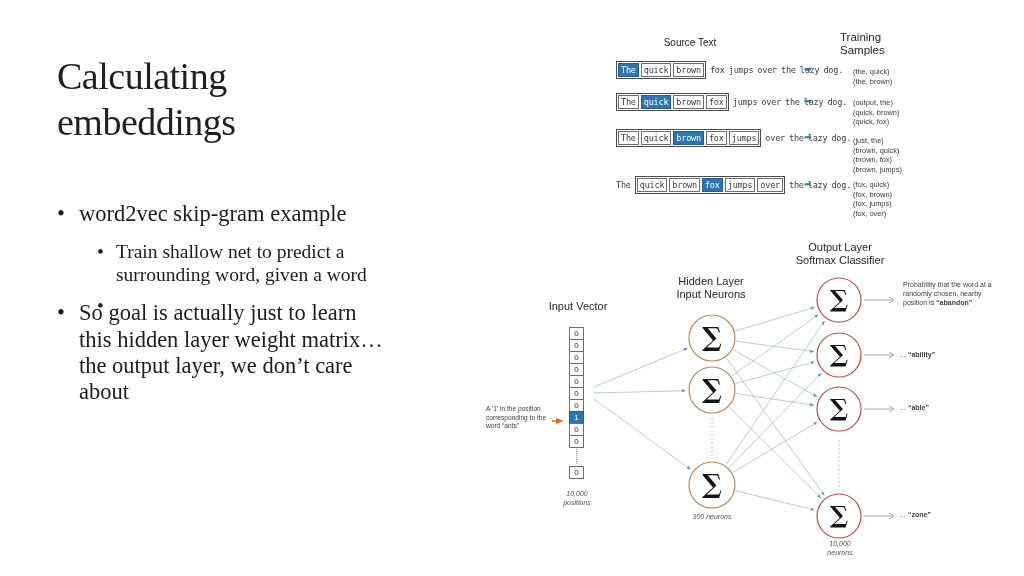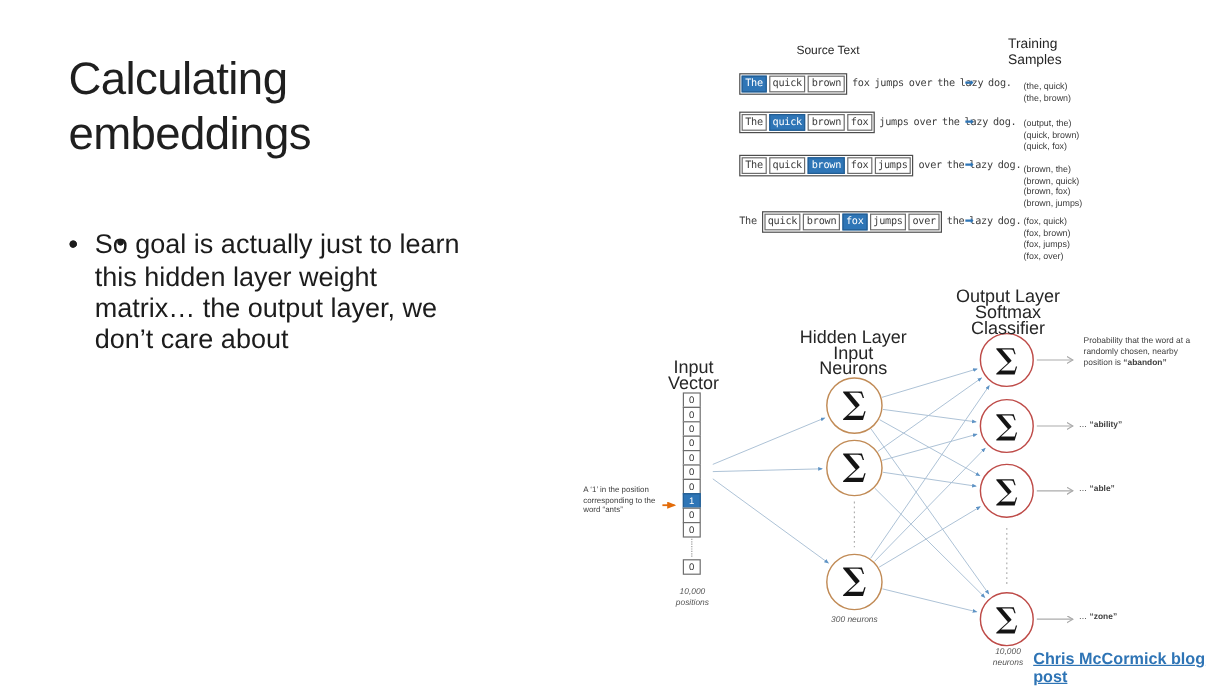--- a/index.html
+++ b/index.html
@@ -1,19 +1,19 @@
 <!DOCTYPE html>
 <html><head>
 <meta charset="utf-8">
 <style>
   html,body{margin:0;padding:0;background:#ffffff;}
   .slide{position:relative;width:1024px;height:576px;background:#ffffff;overflow:hidden;
          font-family:"Liberation Sans",sans-serif;color:#1c1c1c;}
   
-  .left-col{position:absolute;left:57px;top:44px;width:360px;}
+  .left-col{position:absolute;left:57px;top:54px;width:360px;font-family:Liberation Serif, serif;}
   .page-title{font-size:38px;line-height:1.2;font-weight:300;letter-spacing:-.5px;
               color:#1f1f1f;margin:0 0 56px 0;width:300px;}
   .bullet{position:relative;padding-left:22px;width:305px;font-size:22.5px;line-height:1.17;margin-bottom:12px;}
   .bullet .dot{position:absolute;left:0;top:0;}
   .sub-bullet{position:relative;margin-left:40px;padding-left:19px;width:282px;
               font-size:19.5px;line-height:1.2;margin-bottom:8px;}
   .sub-bullet .dot{position:absolute;left:0;top:0;}
   .sub-wrap{margin-bottom:14px;}
   
   .src-title{position:absolute;left:640px;top:37px;width:100px;text-align:center;
@@ -23,21 +23,21 @@
   .tok{font-family:"DejaVu Sans Mono","Liberation Mono",monospace;font-size:8.5px;
        letter-spacing:-.2px;color:#3d3d3d;white-space:nowrap;}
   .tok-group{display:inline-flex;gap:2px;border:1px solid #4d4d4d;padding:1px;background:#fff;}
   .tok-group .tok{border:1px solid #6e6e6e;padding:0 2px;line-height:12px;}
   .tok.hi{background:#2e75b6;border-color:#235d92;color:#ffffff;}
   .src-arrow{position:absolute;font-size:9px;color:#2e75b6;}
   .samples-block{position:absolute;left:841px;}
   .sample-line{font-size:7.4px;line-height:9.6px;color:#3a3a3a;padding-left:12px;}
   
   .net-svg{position:absolute;left:0;top:0;pointer-events:none;}
-  .net-label{position:absolute;text-align:center;font-size:15px;line-height:13px;color:#262626;}
+  .net-label{position:absolute;text-align:center;font-size:11px;line-height:13px;color:#262626;}
   .vec-col{position:absolute;left:569px;top:327px;width:16px;}
   .vec-box{width:13px;height:11px;border:1px solid #6e6e6e;margin-bottom:-1px;background:#fff;
            font-size:8px;line-height:11px;text-align:center;color:#333;}
   .vec-box.hi{background:#2e75b6;border-color:#235d92;color:#fff;}
   .vec-gap{height:15px;width:1px;margin:2px 0 2px 7px;border-left:1px dotted #9a9a9a;}
   .caption{position:absolute;font-style:italic;font-size:7px;line-height:9px;
            text-align:center;color:#555;}
   .sigma{position:absolute;transform:translate(-50%,-54%);font-family:"DejaVu Serif",serif;
          font-weight:700;color:#141414;}
   .annotation{position:absolute;left:486px;top:405px;width:74px;font-size:6.6px;line-height:8.7px;color:#404040;}
@@ -92,24 +92,26 @@
       <line x1="864" y1="355" x2="894" y2="355" stroke="#ababab" stroke-width="1" marker-end="url(#mg)"></line>
       <line x1="864" y1="409" x2="894" y2="409" stroke="#ababab" stroke-width="1" marker-end="url(#mg)"></line>
       <line x1="864" y1="516" x2="894" y2="516" stroke="#ababab" stroke-width="1" marker-end="url(#mg)"></line>
       <line x1="552" y1="421" x2="562" y2="421" stroke="#e36c0a" stroke-width="1.5" marker-end="url(#mo)"></line>
     </svg>
 
   <div class="left-col">
     <h1 class="page-title">Calculating embeddings</h1>
     <div class="bullet">
       <span class="dot">•</span>
+      <span>word2vec skip-gram example</span>
     </div>
     <div class="sub-wrap">
       <div class="sub-bullet">
         <span class="dot">•</span>
+        <span>Train shallow net to predict a surrounding word, given a word</span>
       </div>
       <div class="sub-bullet">
         <span class="dot">•</span>
       </div>
     </div>
     <div class="bullet">
       <span class="dot">•</span>
       <span>So goal is actually just to learn this hidden layer weight matrix… the output layer, we don’t care about</span>
     </div>
   </div>
@@ -170,21 +172,20 @@
   <div class="out-label" style="left:899px;top:351px;">
     <span>… </span><b>“ability”</b>
   </div>
   <div class="out-label" style="left:899px;top:404px;">
     <span>… </span><b>“able”</b>
   </div>
   <div class="out-label" style="left:899px;top:511px;">
     <span>… </span><b>“zone”</b>
   </div>
 
-  <a class="blog-link">Chris McCormick blog post</a>
 
 <div class="src-row" style="left: 586px; top: 61px;">
       <span class="tok-group">
         <span class="tok hi">The</span>
         <span class="tok">quick</span>
         <span class="tok">brown</span>
       </span>
       <span class="tok">fox</span>
       <span class="tok">jumps</span>
       <span class="tok">over</span>
@@ -224,21 +225,21 @@
         <span class="tok">fox</span>
         <span class="tok">jumps</span>
       </span>
       <span class="tok">over</span>
       <span class="tok">the</span>
       <span class="tok">lazy</span>
       <span class="tok">dog.</span>
     </div>
     <div class="src-arrow" style="left: 804px; top: 132px;">➡</div>
     <div class="samples-block" style="top: 136px;">
-      <div class="sample-line">(brown, the)</div>
+      <div class="sample-line">(just, the)</div>
       <div class="sample-line">(brown, quick)</div>
       <div class="sample-line">(brown, fox)</div>
       <div class="sample-line">(brown, jumps)</div>
     </div>
     <div class="src-row" style="left: 586px; top: 176px;">
       <span class="tok">The</span>
       <span class="tok-group">
         <span class="tok">quick</span>
         <span class="tok">brown</span>
         <span class="tok hi">fox</span>

